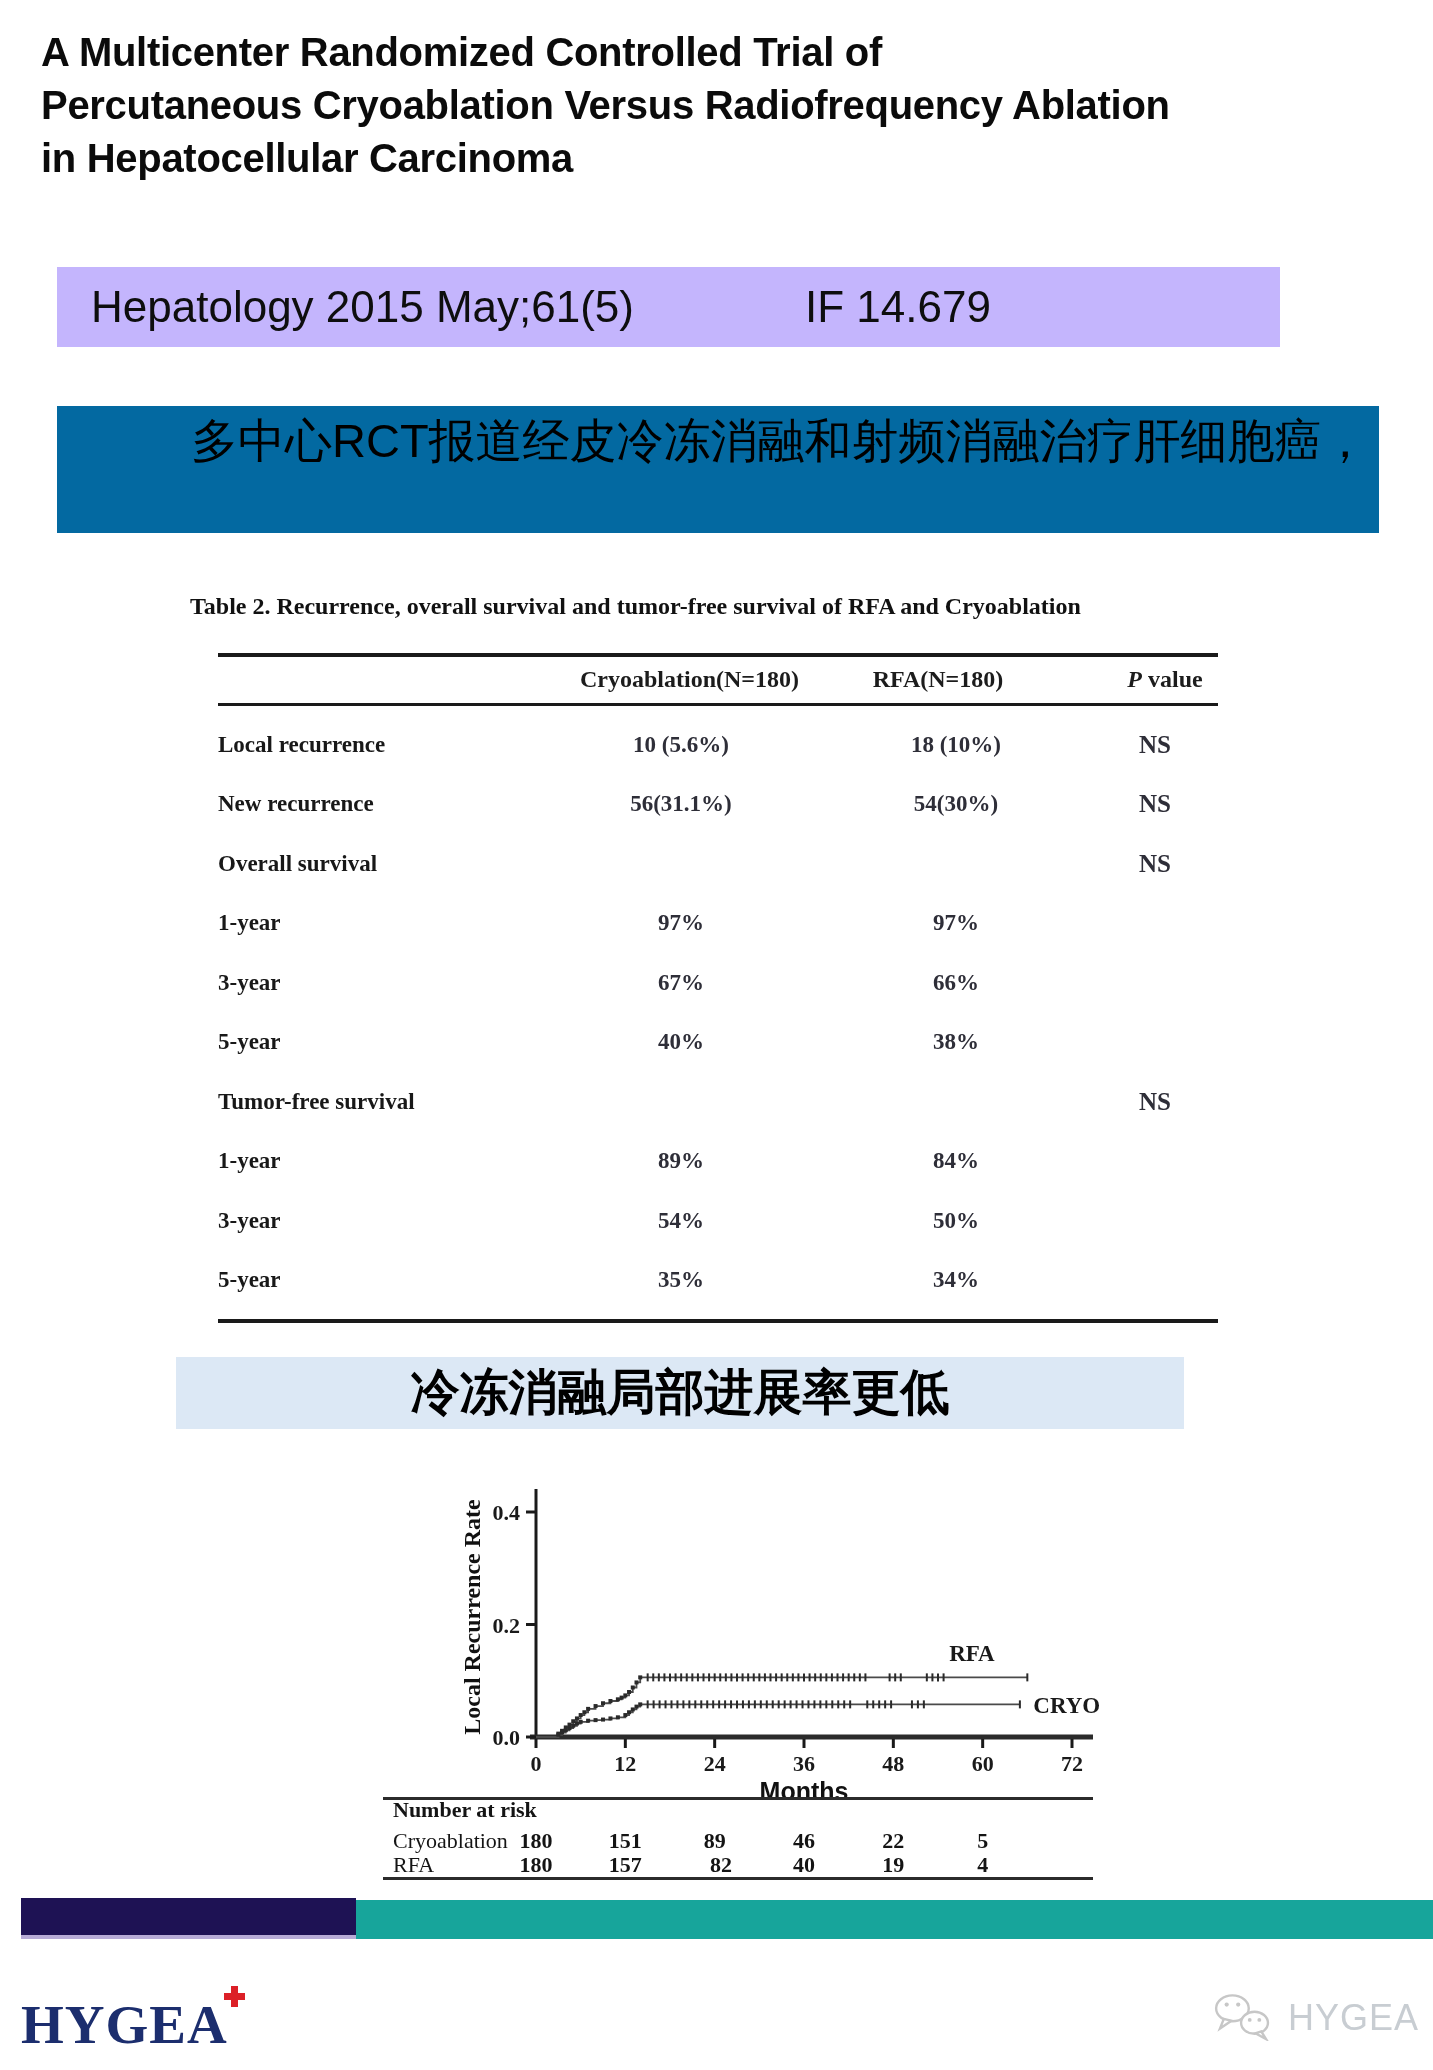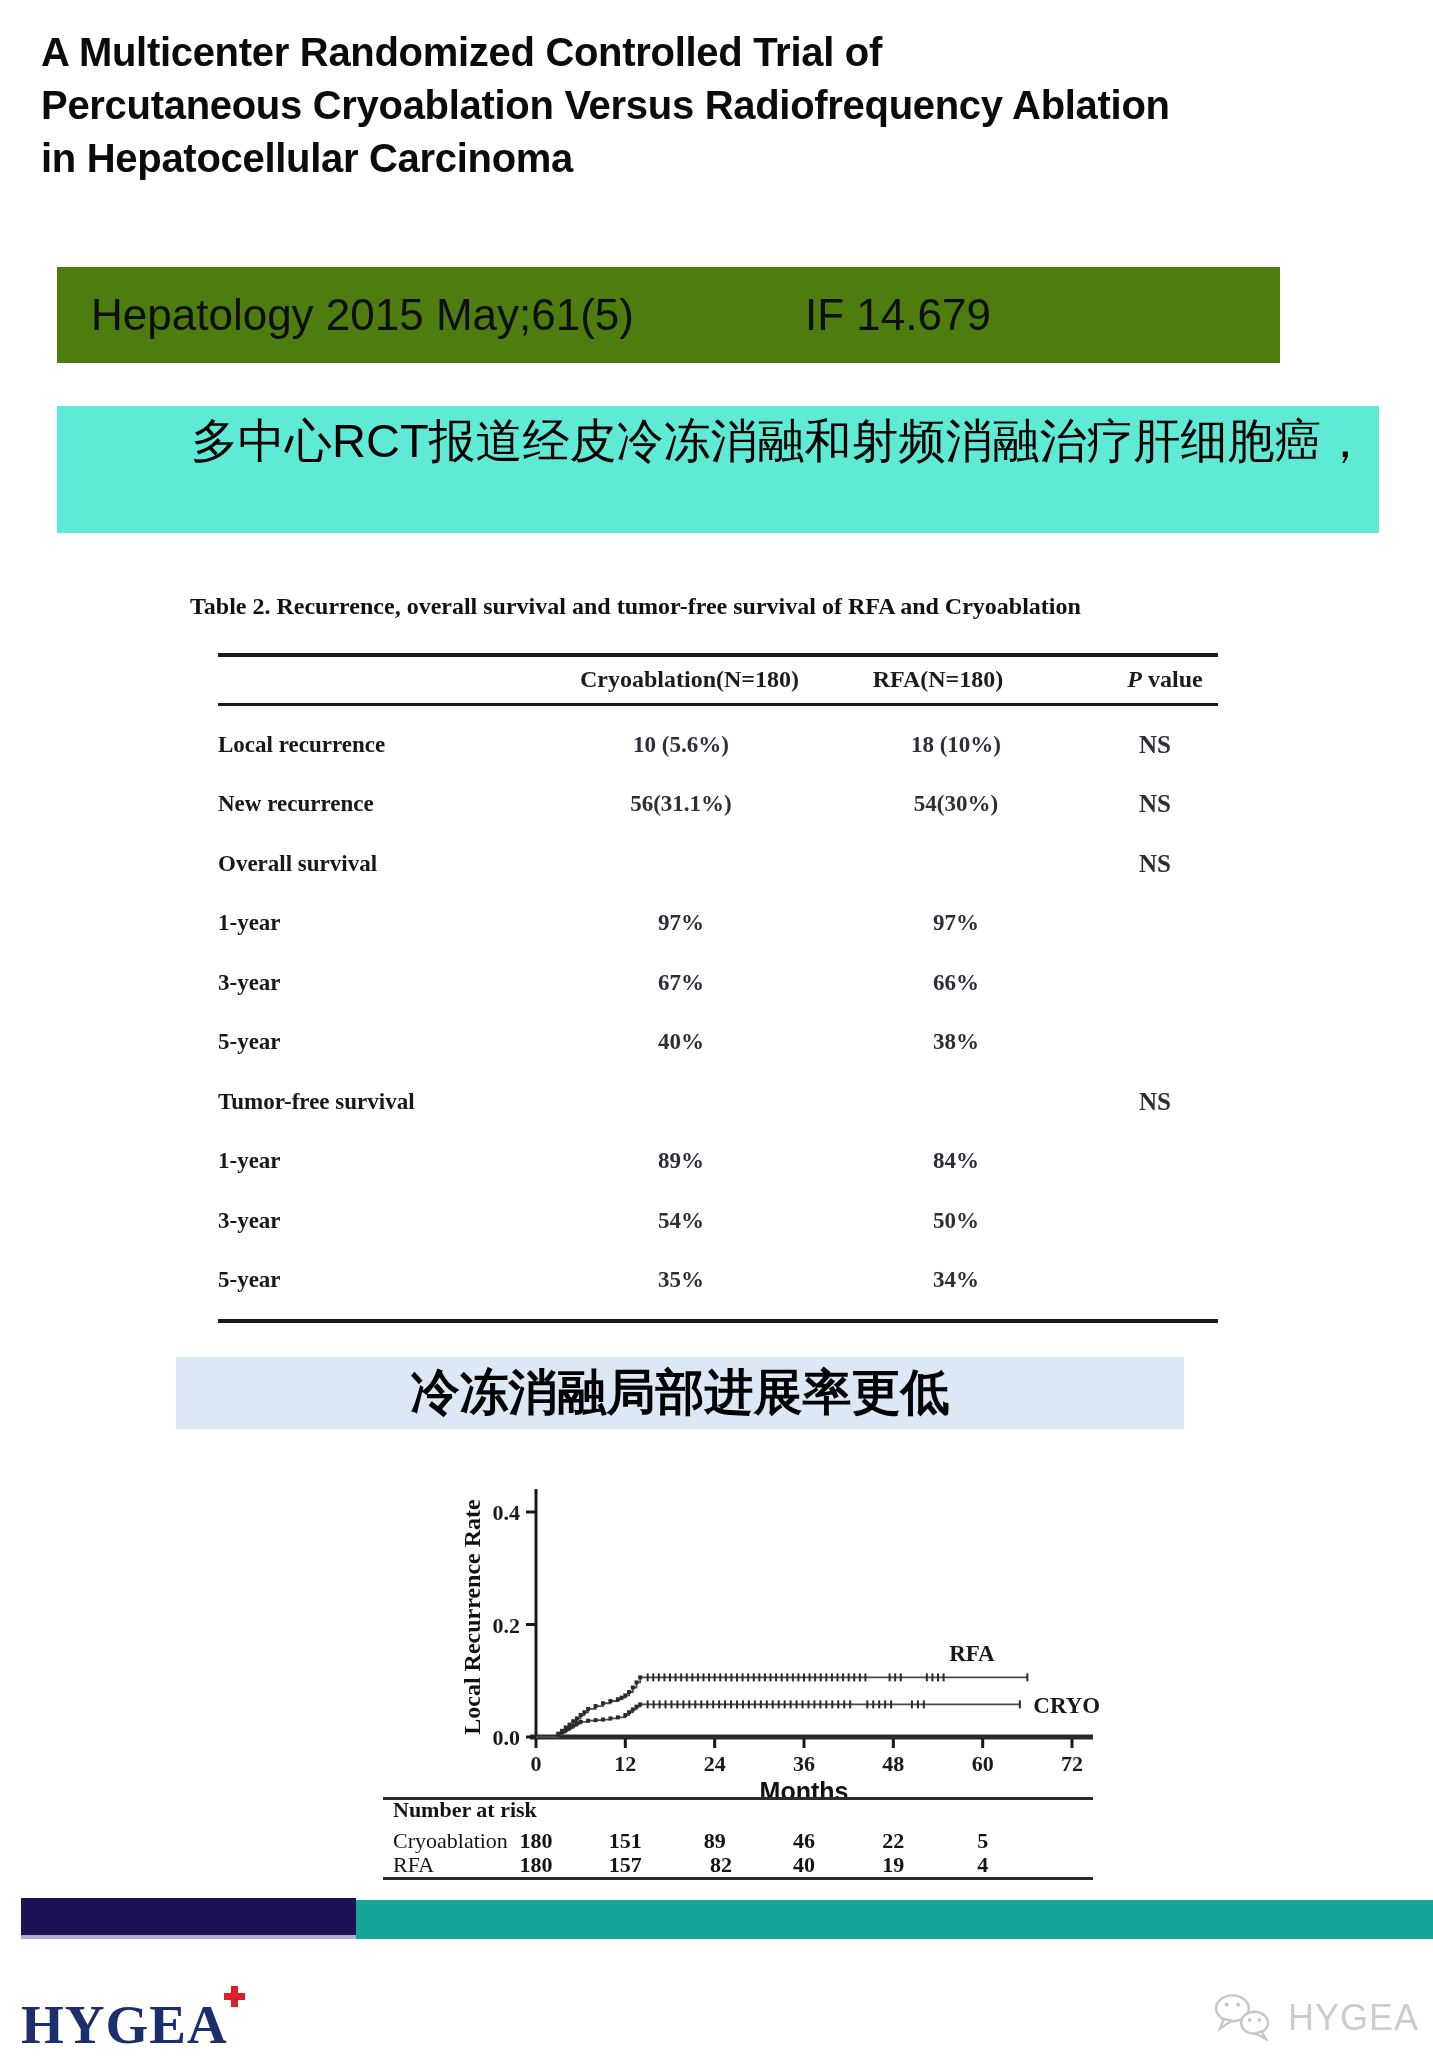--- a/index.html
+++ b/index.html
@@ -4,28 +4,28 @@
 <style>
   html,body{margin:0;padding:0;background:#fff;}
   .page{position:relative;width:1433px;height:2070px;background:#ffffff;overflow:hidden;
         font-family:"Liberation Sans",sans-serif;}
 
   
   .title{position:absolute;left:41px;top:26px;width:1340px;
          font-size:40px;font-weight:bold;line-height:53px;color:#0b0b0b;letter-spacing:-0.3px;}
 
   
-  .journal-bar{position:absolute;left:57px;top:267px;width:1223px;height:96px;
-               background:#4d7c0f;display:flex;align-items:center;}
+  .journal-bar{position:absolute;left:57px;top:267px;width:1223px;height:80px;
+               background:#c4b5fd;display:flex;align-items:center;}
   .journal-citation{position:absolute;left:34px;font-size:44px;color:#0e0e0e;}
   .journal-if{position:absolute;left:748px;font-size:44px;color:#0e0e0e;}
 
   
   .summary-box{position:absolute;left:57px;top:406px;width:1322px;height:127px;
-               background:#5eead4;color:#000;font-size:47px;line-height:58px;
+               background:#0369a1;color:#000;font-size:47px;line-height:58px;
                padding:6px 0 0 13px;box-sizing:border-box;}
   .summary-line1{display:block;text-indent:121px;white-space:nowrap;}
   .summary-line2{display:block;white-space:nowrap;}
 
   
   .table2{position:absolute;left:190px;top:585px;width:1030px;height:745px;
           font-family:"Liberation Serif",serif;color:#1c1c1c;}
   .t2-title{position:absolute;left:0;top:8px;font-size:24px;font-weight:bold;white-space:nowrap;color:#111;}
   .t2-rule{position:absolute;left:28px;width:1000px;background:#1a1a1a;}
   .t2-rule-top{top:68px;height:4px;}

